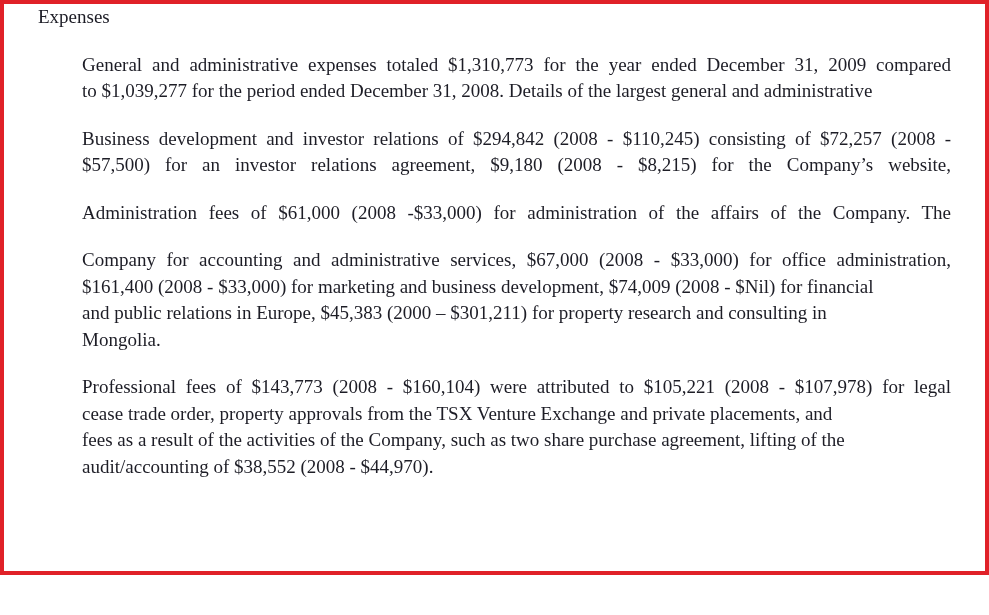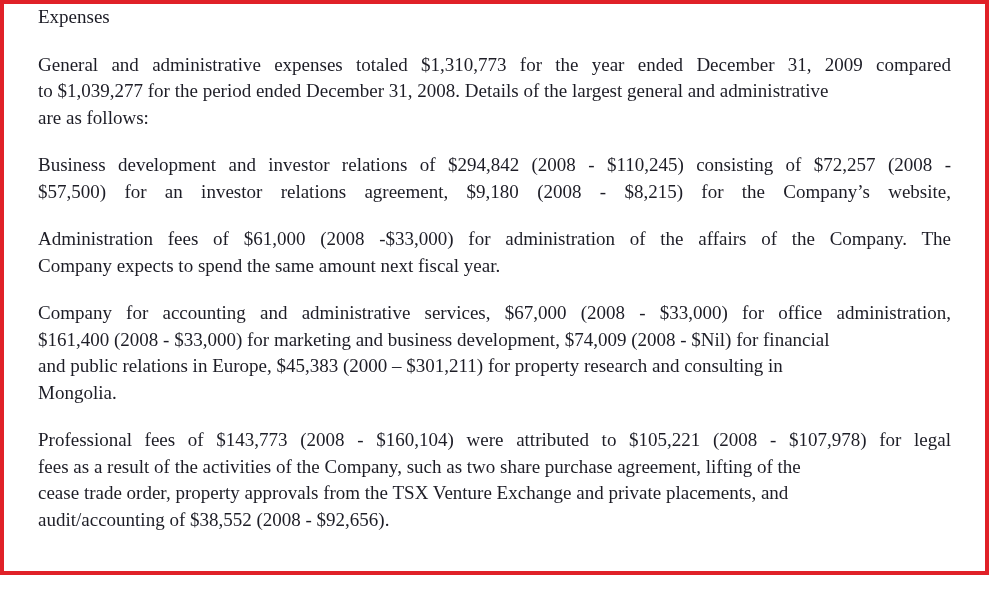--- a/index.html
+++ b/index.html
@@ -18,20 +18,21 @@
     padding: 0 34px 0 34px;
     overflow: hidden;
     font-family: "Liberation Serif", "DejaVu Serif", serif;
     font-size: 19px;
     color: var(--text);
   }
   .line {
     line-height: 26.5px;
     white-space: nowrap;
     text-align: left;
+    margin-left: 44px;
   }
   .line.j {
     white-space: normal;
     text-align: justify;
     text-align-last: justify;
   }
   .heading {
     line-height: 26.5px;
   }
   .para { margin-top: 21px; }
@@ -39,40 +40,38 @@
 </head>
 <body>
 
 <div class="page">
 
   <div class="heading">Expenses</div>
 
   <div class="para">
     <div class="line j">General and administrative expenses totaled $1,310,773 for the year ended December 31, 2009 compared</div>
     <div class="line">to $1,039,277 for the period ended December 31, 2008. Details of the largest general and administrative</div>
-    <div class="line">are as follows:</div>
   </div>
 
   <div class="para">
     <div class="line j">Business development and investor relations of $294,842 (2008 - $110,245) consisting of $72,257 (2008 -</div>
     <div class="line j">$57,500) for an investor relations agreement, $9,180 (2008 - $8,215) for the Company’s website,</div>
   </div>
 
   <div class="para">
     <div class="line j">Administration fees of $61,000 (2008 -$33,000) for administration of the affairs of the Company.  The</div>
-    <div class="line">Company expects to spend the same amount next fiscal year.</div>
   </div>
 
   <div class="para">
     <div class="line j">Company for accounting and administrative services, $67,000 (2008 - $33,000) for office administration,</div>
     <div class="line">$161,400 (2008 - $33,000) for marketing and business development, $74,009 (2008 - $Nil) for financial</div>
     <div class="line">and public relations in Europe, $45,383 (2000 – $301,211) for property research and consulting in</div>
     <div class="line">Mongolia.</div>
   </div>
 
   <div class="para">
     <div class="line j">Professional fees of $143,773 (2008 - $160,104) were attributed to $105,221 (2008 - $107,978) for legal</div>
+    <div class="line">cease trade order, property approvals from the TSX Venture Exchange and private placements, and</div>
     <div class="line">fees as a result of the activities of the Company, such as two share purchase agreement, lifting of the</div>
-    <div class="line">cease trade order, property approvals from the TSX Venture Exchange and private placements, and</div>
-    <div class="line">audit/accounting of $38,552 (2008 - $92,656).</div>
+    <div class="line">audit/accounting of $38,552 (2008 - $44,970).</div>
   </div>
 
 </div>
 
 </body></html>

